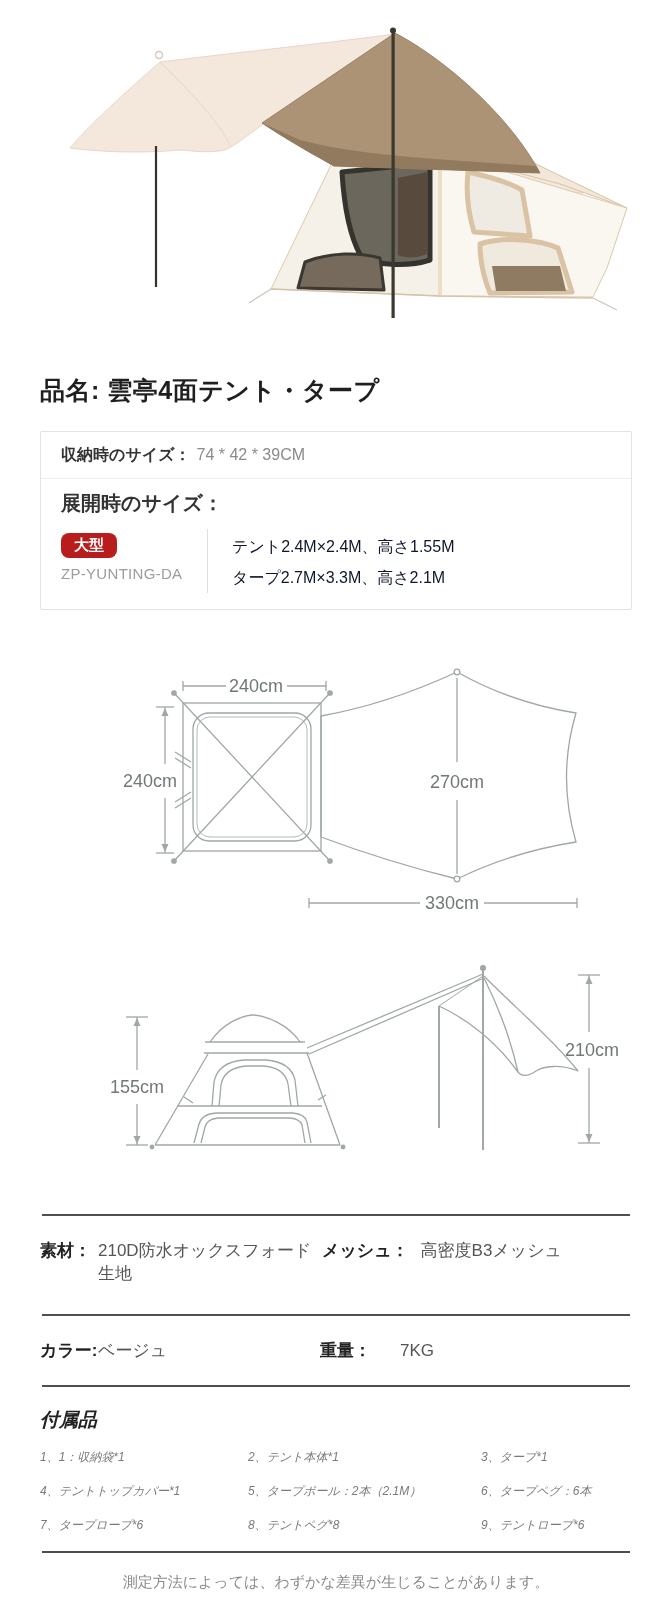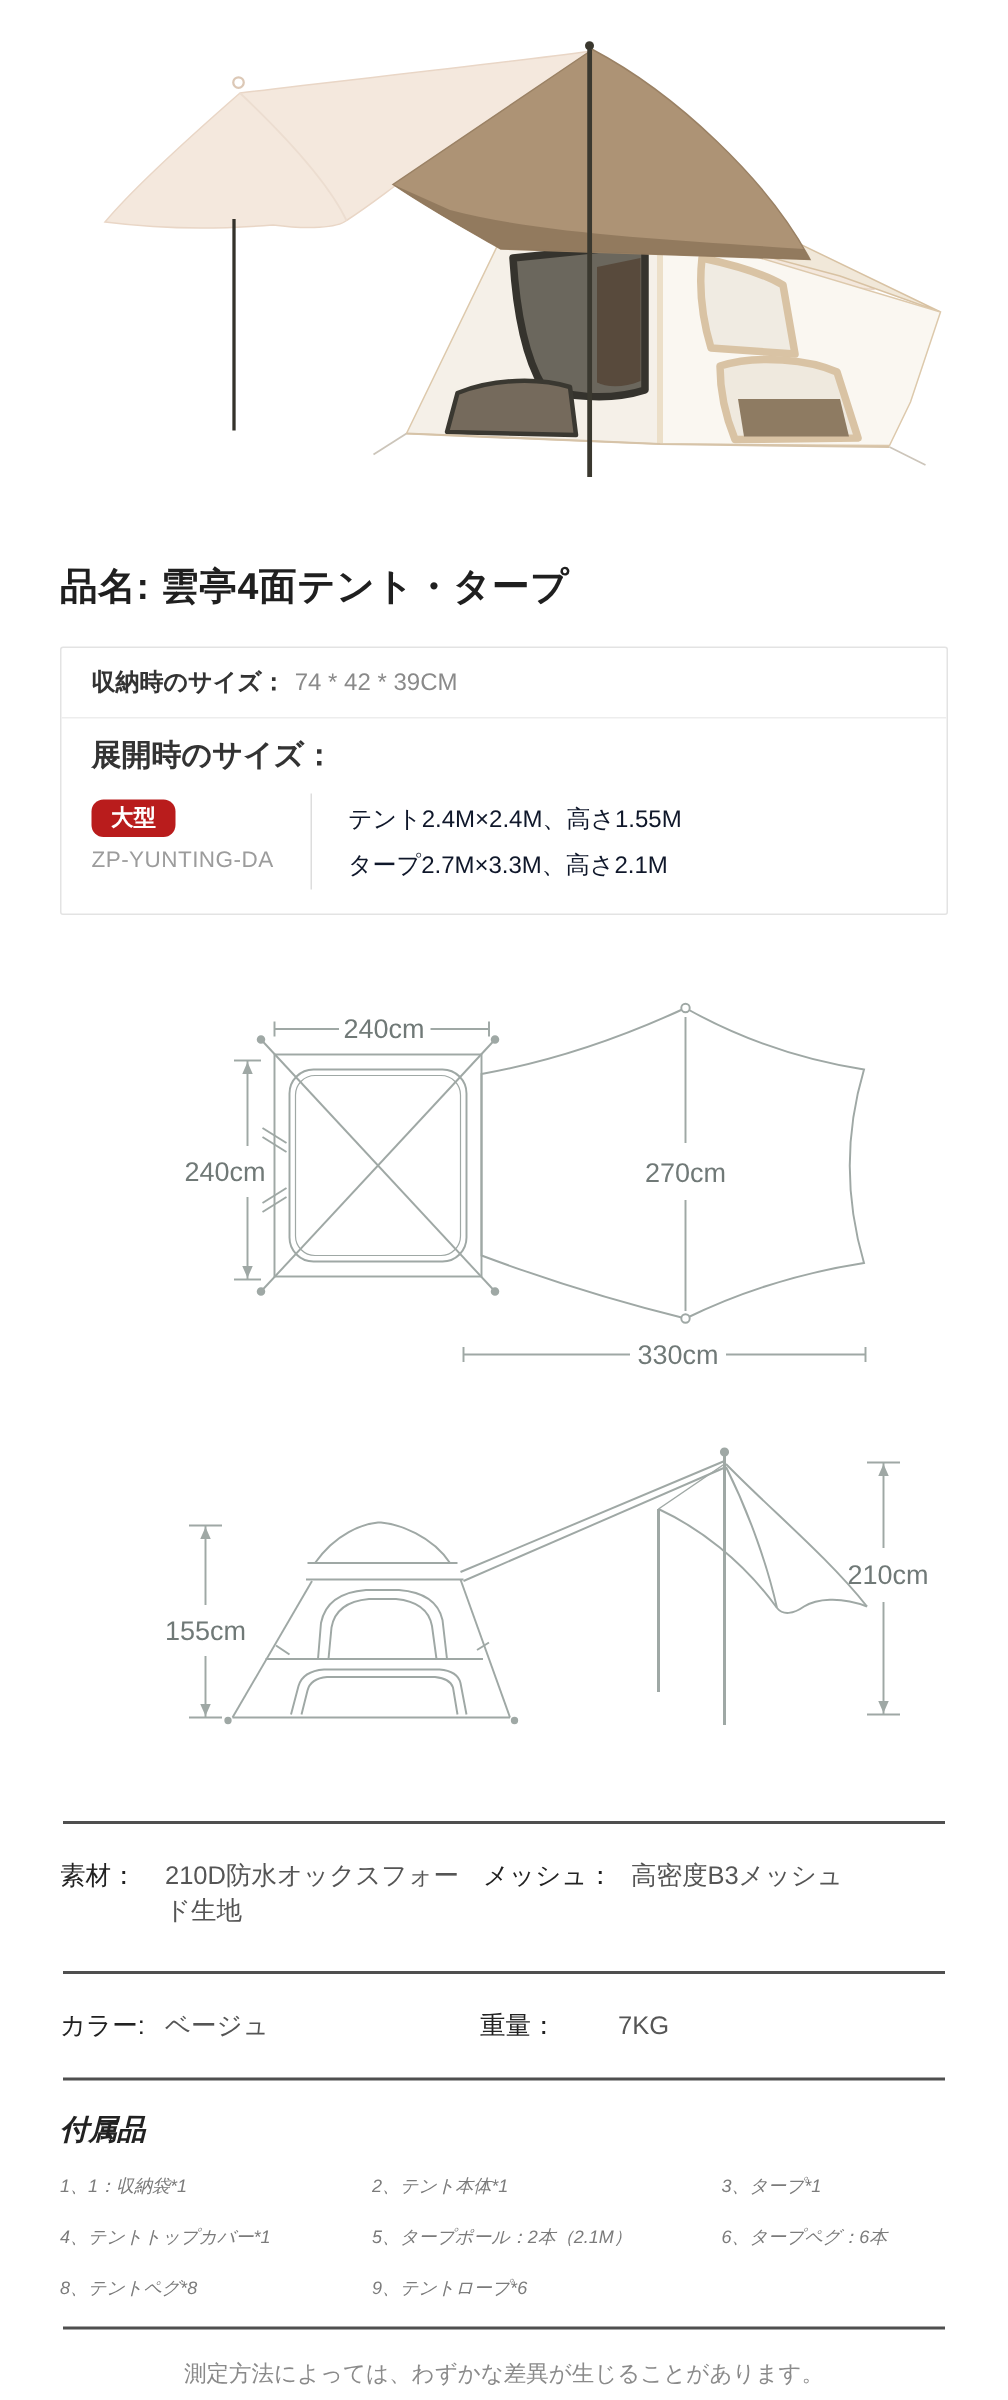--- a/index.html
+++ b/index.html
@@ -22,24 +22,24 @@
   .model-code{margin-top:7px;font-size:15px;color:#9c9c9c;letter-spacing:.3px;}
   .ib-right{padding-left:24px;font-size:16px;color:#0f172a;line-height:31px;padding-top:2px;}
   .diagram{display:block;}
   .rule{border:none;border-top:2px solid #4f4f4f;margin:0 42px;}
   .rule.mt{margin-top:24px;}
   .spec-row{display:flex;align-items:baseline;margin:0 40px;font-size:17px;color:#555;}
   .spec-row.r1{padding:23px 0 29px;}
   .spec-row.r2{padding:23px 0 23px;}
   .spec-cell{width:282px;display:flex;align-items:baseline;}
   .spec-cell.c2w{width:280px;}
-  .spec-label{font-weight:400;color:#222;flex:none;}
+  .spec-label{font-weight:700;color:#222;flex:none;}
   .spec-label.w1{width:58px;}
   .spec-label.w2{width:80px;}
-  .spec-value{color:#555;margin-left:12px;}
+  .spec-value{color:#555;}
   .spec-value.ml{margin-left:12px;}
   .accessories{margin:0 40px;padding:20px 0 15px;font-style:italic;}
   .acc-heading{font-size:19px;font-weight:700;color:#222;}
   .acc-grid{display:grid;grid-template-columns:208px 233px auto;row-gap:12px;margin-top:13px;
             font-size:12px;color:#7b7b7b;line-height:22px;}
   .footer-note{padding:20px 0 0;text-align:center;font-size:15px;color:#8a8a8a;}
   svg text{font-family:"Liberation Sans","DejaVu Sans",sans-serif;}
   .dim-text{font-size:18px;fill:#707977;}
 </style>
 </head>
@@ -236,19 +236,20 @@
 <hr class="rule">
 <div class="accessories">
   <div class="acc-heading">付属品</div>
   <div class="acc-grid">
     <span>1、1：収納袋*1</span>
     <span>2、テント本体*1</span>
     <span>3、タープ*1</span>
     <span>4、テントトップカバー*1</span>
     <span>5、タープポール：2本（2.1M）</span>
     <span>6、タープペグ：6本</span>
+    <span>7、タープロープ*6</span>
     <span>8、テントペグ*8</span>
     <span>9、テントロープ*6</span>
   </div>
 </div>
 
 <hr class="rule">
 <div class="footer-note">測定方法によっては、わずかな差異が生じることがあります。</div>
 
 </body></html>

